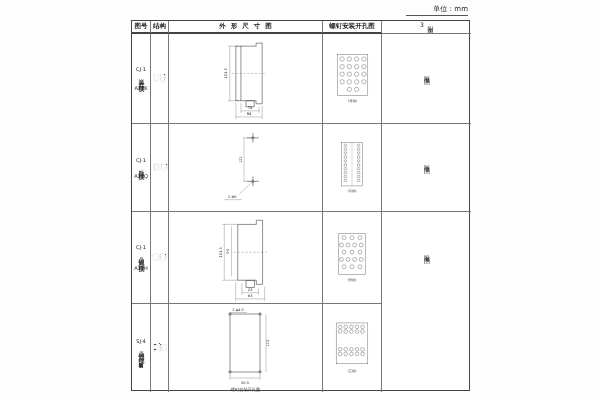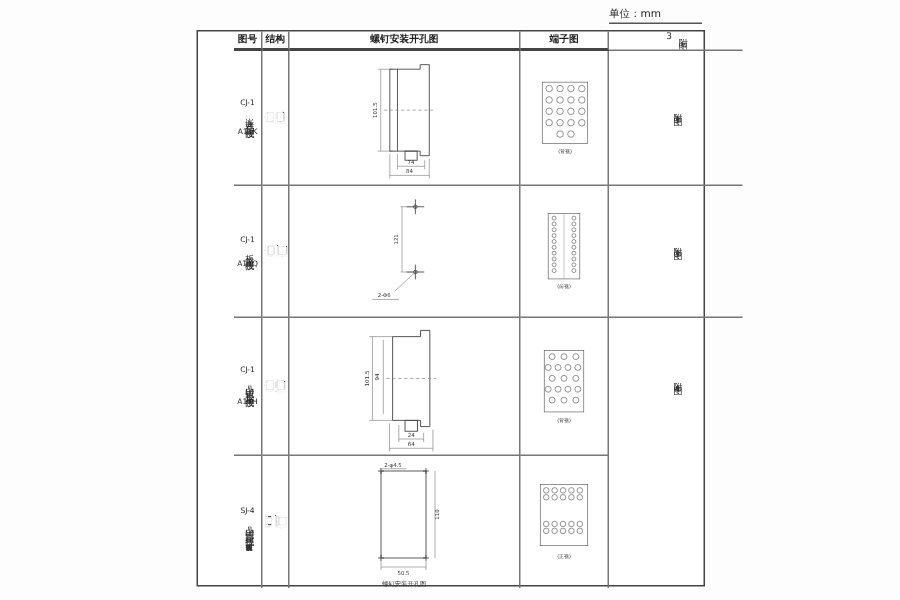--- a/index.html
+++ b/index.html
@@ -1,23 +1,23 @@
 <!DOCTYPE html>
 <html><head>
 <meta charset="utf-8">
 <style>
   html,body{margin:0;padding:0;background:#fff;}
   .page{position:relative;width:600px;height:400px;background:#fdfdfd;
         font-family:"DejaVu Sans",sans-serif;color:#222;overflow:hidden;}
   .unit{position:absolute;top:4px;left:406px;width:62px;font-size:7px;color:#222;
-        text-align:left;border-bottom:1px solid #555;padding-bottom:1px;}
+        text-align:right;border-bottom:1px solid #555;padding-bottom:1px;}
   .tbl{position:absolute;left:131px;top:20px;width:339px;height:371px;background:#fff;
        display:grid;grid-template-columns:19px 18px 154px 59px 89px;
        grid-template-rows:13px 90px 88px 92px 88px;
-       border:1px solid #444;box-sizing:border-box;padding-left:24px;}
+       border:1px solid #444;box-sizing:border-box;}
   .c{border-right:1px solid #777;border-bottom:1px solid #777;box-sizing:border-box;
      display:flex;align-items:center;justify-content:center;overflow:hidden;position:relative;}
   .c:nth-child(5n){border-right:none;}
   .c:nth-last-child(-n+5){border-bottom:none;}
   .h{font-size:6.5px;font-weight:bold;border-bottom:2px solid #444;white-space:nowrap;}
   .sp{letter-spacing:5px;text-indent:5px;}
   .fig{writing-mode:vertical-rl;text-orientation:upright;font-size:6px;letter-spacing:3px;}
   .st{flex-direction:column;gap:2px;}
   .m{font-size:5px;white-space:nowrap;}
   .t{writing-mode:vertical-rl;text-orientation:upright;font-size:6px;letter-spacing:1.5px;}
@@ -33,22 +33,22 @@
 </head>
 <body>
 
 <div class="page">
   <div class="unit">单位：mm</div>
 
   <div class="tbl">
 
     <div class="c h">图号</div>
     <div class="c h">结构</div>
+    <div class="c h sp">外形尺寸图</div>
     <div class="c h">螺钉安装开孔图</div>
-    <div class="c h">端子图</div>
 
     <div class="c">
       <span class="fig">附图3</span>
     </div>
     <div class="c st">
       <span class="m">CJ-1</span>
       <span class="t">嵌入式后接线</span>
       <span class="m">A11K</span>
     </div>
     <div class="c">

